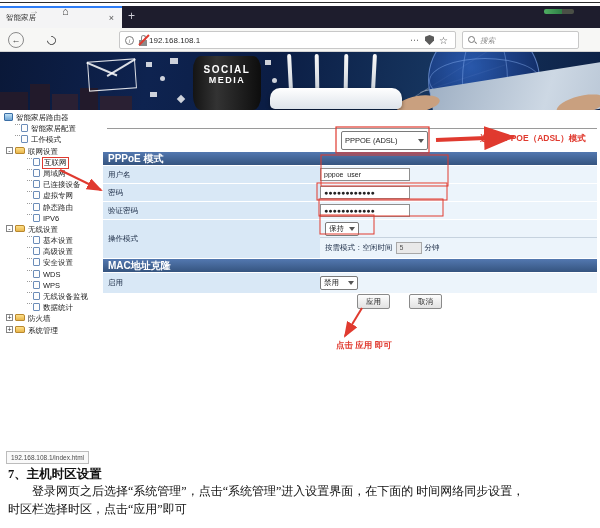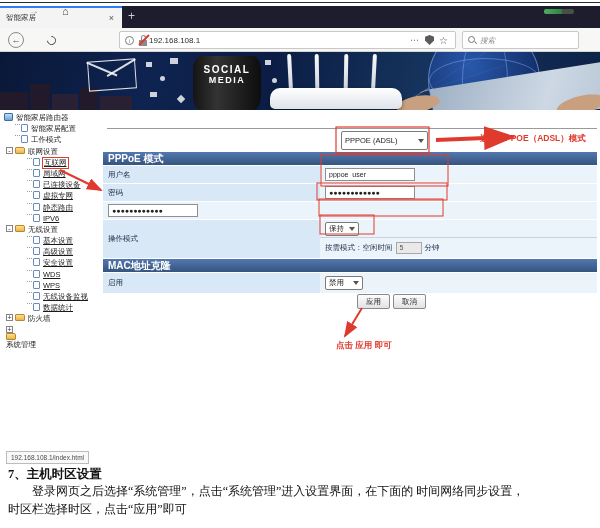--- a/index.html
+++ b/index.html
@@ -57,47 +57,47 @@
   .globe::before { content:""; position:absolute; left:30%; top:0; width:40%; height:100%; border:1px solid rgba(150,190,255,.4); border-radius:50%; }
   .globe::after { content:""; position:absolute; left:0; top:30%; width:100%; height:40%; border:1px solid rgba(150,190,255,.4); border-radius:50%; }
   .ray { position:absolute; height:1px; background:rgba(255,255,255,.28); transform-origin:0 0; }
   .hand { position:absolute; left:396px; top:44px; width:44px; height:16px; border-radius:50%; background:#c9a07f; transform:rotate(-10deg); }
   .sleeve { position:absolute; left:432px; top:22px; width:190px; height:46px; background:linear-gradient(115deg,#9fb0c4,#cdd8e4 60%,#b4c2d2); transform:rotate(-9deg); }
   .hand2 { position:absolute; left:556px; top:44px; width:50px; height:18px; border-radius:50%; background:#c9a07f; transform:rotate(-14deg); }
 
   
   .tree { position:absolute; left:4px; top:113px; width:100px; }
   .ti { display:flex; align-items:flex-start; height:11.2px; font-size:7.5px; color:#1b1b1b; white-space:nowrap; cursor:default; }
-  .d1 { margin-left:11px; } .d2 { margin-left:23px;text-decoration:underline; }
+  .d1 { margin-left:11px; } .d2 { margin-left:23px; }
   .conn { width:5px; height:0; border-top:1px dotted #9a9a9a; margin-right:1px; flex:none; }
   .pg { width:7px; height:8px; background:#fdfdfd; border:1px solid #6b8cb8; margin-right:3px; flex:none; border-radius:1px; }
   .fd { width:10px; height:7px; background:linear-gradient(#ffe08a,#e8b64c); border:1px solid #b9882e; margin-right:3px; flex:none; border-radius:1px 2px 1px 1px; }
   .exp { width:7px; height:7px; border:1px solid #848484; background:#fff; color:#333; font-size:7px; line-height:5px; text-align:center; margin-right:2px; flex:none; }
   .pc-icon { width:9px; height:8px; border:1px solid #3a6ea5; background:linear-gradient(#bfe0f5,#6fa6d6); margin-right:3px; flex:none; border-radius:1px; }
   .hl-red { outline:1px solid #e03a2f; padding:0 1px; }
 
   
   .panel-rule { position:absolute; left:107px; top:128px; width:490px; height:1px; background:#9a9a9a; }
   .fake-select { background:#fff; border:1px solid #7a7a7a; border-radius:2px; display:flex; align-items:center; font-size:7.5px; color:#222; padding:0 3px; position:relative; }
   .fake-select .chev { margin-left:auto; width:0; height:0; border-left:3px solid transparent; border-right:3px solid transparent; border-top:4px solid #555; }
   .wan-select { position:absolute; left:341px; top:131px; width:87px; height:19px; }
   .table { position:absolute; left:103px; top:152px; width:494px; font-size:7.5px; color:#20304a; }
   .sec-hdr { height:13px; background:linear-gradient(#5378b0,#35547f); color:#fff; font-weight:bold; font-size:10px; display:flex; align-items:center; padding-left:5px; margin-bottom:1px; }
   .row { display:flex; margin-bottom:1px; }
   .cell-l { width:217px; background:#d9e8f6; display:flex; align-items:center; padding-left:5px; flex:none; }
-  .cell-v { flex:1; background:#ecf4fb; display:flex; align-items:center; padding-left:5px; }
+  .cell-v { flex:1; background:#ecf4fb; display:flex; align-items:center; }
   .h17 { height:17px; }
   .inp { width:90px; height:13px; border:1px solid #8f8f8f; font-size:7px; padding:0 3px; background:#fff; color:#222; font-family:"Liberation Sans",sans-serif; }
   .dots { font-size:7px; letter-spacing:0; }
   .opmode-v { flex:1; display:flex; flex-direction:column; background:#ecf4fb; }
   .opmode-sub1 { height:18px; display:flex; align-items:center; padding-left:5px; border-bottom:1px solid #c6d2de; }
   .opmode-sub2 { height:19px; display:flex; align-items:center; padding-left:5px; gap:3px; }
   .sel-s { height:14px; }
   .inp-dis { width:26px; height:12px; border:1px solid #a8a8a8; background:#e9e9e9; font-size:7px; padding:0 3px; color:#555; }
-  .btnrow { display:flex; gap:3px; margin-left:254px; }
+  .btnrow { display:flex; gap:19px; margin-left:254px; }
   .btn { width:33px; height:15px; font-size:7.5px; color:#222; background:linear-gradient(#fdfdfd,#e2e2e2); border:1px solid #8a8a8a; border-radius:2px; text-align:center; line-height:13px; cursor:default; font-family:"Liberation Sans",sans-serif; }
 
   
   .ann-overlay { position:absolute; left:0; top:0; width:600px; height:528px; pointer-events:none; }
   .ann-text { position:absolute; color:#e03a2f; font-weight:bold; white-space:nowrap; }
   .ann-sel { left:480px; top:133px; font-size:8.5px; }
   .ann-apply { left:336px; top:340px; font-size:8.5px; }
 
   
   .statusbox { position:absolute; left:6px; top:451px; border:1px solid #bcbcbc; background:#f9f9f9; padding:2px 4px; font-size:6.5px; color:#4a4a4a; }
@@ -269,21 +269,21 @@
     <div class="ti d2">
         <span class="conn"></span>
         <span class="pg"></span>
         <span>数据统计</span>
       </div>
     <div class="ti" style="margin-left:2px;">
         <span class="exp">+</span>
         <span class="fd"></span>
         <span>防火墙</span>
       </div>
-    <div class="ti" style="margin-left:2px;flex-direction:column;">
+    <div class="ti" style="margin-left:2px;">
         <span class="exp">+</span>
         <span class="fd"></span>
         <span>系统管理</span>
       </div>
   </div>
 
   <div class="panel-rule"></div>
 
   <div class="fake-select wan-select">
     <span>PPPOE (ADSL)</span>
@@ -298,20 +298,21 @@
           <input class="inp" value="pppoe_user" style="">
         </div>
     </div>
     <div class="row h17">
       <div class="cell-l">密码</div>
       <div class="cell-v">
           <input class="inp dots" value="●●●●●●●●●●●●" style="">
         </div>
     </div>
     <div class="row h17">
+      <div class="cell-l">验证密码</div>
       <div class="cell-v">
           <input class="inp dots" value="●●●●●●●●●●●●" style="">
         </div>
     </div>
     <div class="row" style="height:38px;">
       <div class="cell-l">操作模式</div>
       <div class="opmode-v">
         <div class="opmode-sub1">
           <div class="fake-select sel-s" style="width:34px;">
             <span>保持</span>

